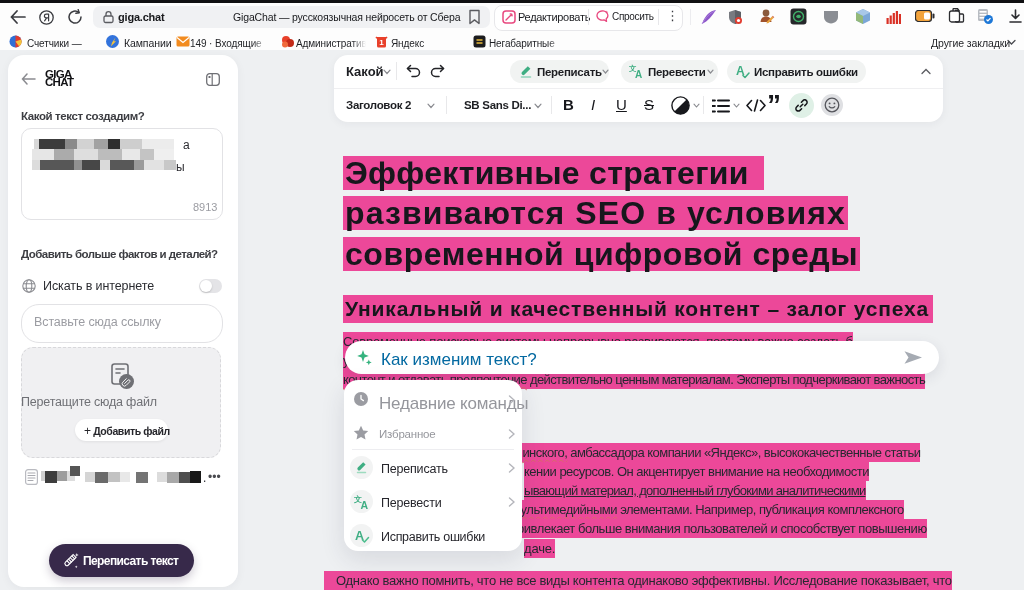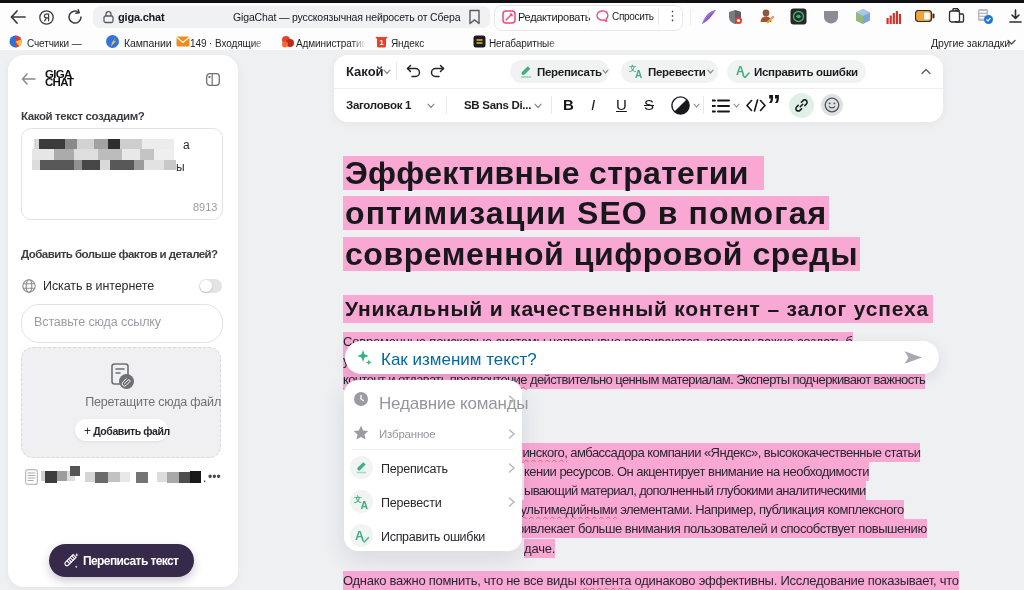--- a/index.html
+++ b/index.html
@@ -1,20 +1,20 @@
 <!DOCTYPE html>
 <html><head><meta charset="utf-8">
 <style>
 html,body{margin:0;padding:0;}
 body{font-family:"Liberation Sans",sans-serif;width:1024px;height:590px;overflow:hidden;}
 .a{position:absolute;}
 #stage{position:relative;width:1024px;height:590px;background:#fff;overflow:hidden;}
 .fade{-webkit-mask-image:linear-gradient(90deg,#000 80%,transparent 100%);mask-image:linear-gradient(90deg,#000 80%,transparent 100%);}
 .bm{font-size:10.5px;color:#1f2024;letter-spacing:-0.1px;}
-.hl{background:#f9a8d4;}
+.hl{background:#ec4899;}
 .bl{font-size:13px;color:#282831;white-space:pre;line-height:19px;display:inline-block;letter-spacing:-0.2px;}
 </style></head>
 <body>
 <div id="stage">
 
 <div class="a" style="left:0;top:0;width:1024px;height:3px;background:#101012;"></div>
 
 <div class="a" style="left:0;top:3px;width:1024px;height:29px;background:#fdfdfd;"></div>
 
 <svg class="a" style="left:10px;top:10px;" width="16" height="14" viewBox="0 0 16 14">
@@ -216,21 +216,21 @@
 <div class="a" style="left:21px;top:304px;width:200px;height:37px;background:#fff;border:1px solid #e2e2e5;border-radius:18px;"></div>
 <div class="a" style="left:34px;top:315px;font-size:12.5px;letter-spacing:-0.1px;color:#9b9ca2;">Вставьте сюда ссылку</div>
 
 <div class="a" style="left:21px;top:347px;width:200px;height:111px;background:#f0f0f2;border:1px dashed #d8d8db;border-radius:12px;box-sizing:border-box;"></div>
 <svg class="a" style="left:109px;top:363px;" width="26" height="27" viewBox="0 0 26 27">
       <rect x="3" y="1" width="16" height="20" rx="2.5" stroke="#6f7075" stroke-width="1.6" fill="none"></rect>
       <path d="M7 6 h8 M7 10 h4" stroke="#6f7075" stroke-width="1.6" stroke-linecap="round"></path>
       <circle cx="17.5" cy="18.5" r="7.5" fill="#6f7075"></circle>
       <path d="M15.5 20.5 l4.2-4.2 a1.5 1.5 0 0 1 2.1 2.1 l-4.4 4.4 a2.8 2.8 0 0 1 -4 -4 l4.2-4.2" stroke="#fff" stroke-width="1.1" fill="none" stroke-linecap="round" transform="scale(0.82) translate(3.5,4.5)"></path>
     </svg>
-<div class="a" style="left:21px;top:395px;width:200px;text-align:right;font-size:12.5px;letter-spacing:-0.2px;color:#6f7075;">Перетащите сюда файл</div>
+<div class="a" style="left:21px;top:395px;width:200px;text-align:left;font-size:12.5px;letter-spacing:-0.2px;color:#6f7075;">Перетащите сюда файл</div>
 <div class="a" style="left:75px;top:419px;width:93px;height:22px;background:#fff;border-radius:12px;box-shadow:0 1px 3px rgba(0,0,0,0.07);"></div>
 <div class="a" style="left:84px;top:424px;font-size:10.5px;letter-spacing:-0.4px;font-weight:bold;color:#26262b;"><span style="font-weight:normal;font-size:12px;">+</span> Добавить файл</div>
 
 <svg class="a" style="left:25px;top:469px;" width="13" height="16" viewBox="0 0 13 16">
       <rect x="0.6" y="0.6" width="11.8" height="14.8" rx="2.5" fill="#fff" stroke="#b9bac0" stroke-width="1.2"></rect>
       <path d="M3 4 h7 M3 6.5 h7 M3 9 h7 M3 11.5 h5" stroke="#a9aab0" stroke-width="1.1" stroke-linecap="round"></path>
     </svg>
 <div class="a" style="left:41px;top:466px;width:160px;height:20px;">
 <div class="a" style="left:0;top:5px;width:4px;height:10px;background:#cfcfcf;"></div>
 <div class="a" style="left:4px;top:5px;width:12px;height:12px;background:#3d3d3d;"></div>
@@ -255,37 +255,37 @@
       <g stroke="#fff" stroke-width="1.1" fill="none" stroke-linecap="round">
         <path d="M10.2 2.6 l2.8 2.8 L5.4 13 a2 2 0 0 1 -2.9 -2.9 Z" fill="none"></path>
         <path d="M4.2 9 l2.6 2.6 M5.8 7.4 l2.6 2.6 M7.4 5.8 l2.6 2.6 M9 4.2 l2.6 2.6"></path>
       </g>
       <path d="M13.8 1 l0.5 1.4 l1.4 0.5 l-1.4 0.5 l-0.5 1.4 l-0.5 -1.4 l-1.4 -0.5 l1.4 -0.5 Z" fill="#fff"></path>
       <path d="M13.2 13.4 l0.4 1 l1 0.4 l-1 0.4 l-0.4 1 l-0.4 -1 l-1 -0.4 l1 -0.4 Z" fill="#fff"></path>
     </svg>
 <div class="a" style="left:83px;top:553.5px;font-size:12px;letter-spacing:-0.6px;font-weight:bold;color:#fff;">Переписать текст</div>
 
 <div class="a hl" style="left:343px;top:155.9px;padding:0 6px 0 2px;font-size:32px;line-height:34px;font-weight:bold;color:#17171c;letter-spacing:0.3px;white-space:pre;">Эффективные стратегии </div>
-<div class="a hl" style="left:343px;top:196.4px;padding:0 2px;font-size:32px;line-height:34px;font-weight:bold;color:#17171c;letter-spacing:1.1px;white-space:pre;">оптимизации SEO в помогая</div>
+<div class="a hl" style="left:343px;top:196.4px;padding:0 2px;font-size:32px;line-height:34px;font-weight:bold;color:#17171c;letter-spacing:1.1px;white-space:pre;">развиваются SEO в условиях</div>
 <div class="a hl" style="left:343px;top:236.9px;padding:0 2px;font-size:32px;line-height:34px;font-weight:bold;color:#17171c;letter-spacing:0.55px;white-space:pre;">современной цифровой среды</div>
 
 <div class="a hl" style="left:343px;top:294.5px;padding:0 4px 0 2px;font-size:21px;line-height:28px;font-weight:bold;color:#17171c;letter-spacing:0.82px;white-space:pre;">Уникальный и качественный контент – залог успеха</div>
 
 <div class="a bl hl" style="left:343px;top:331.5px;">Современные поисковые системы непрерывно развиваются, поэтому важно создать б</div>
 <div class="a bl hl" style="left:343px;top:350.7px;">уникальные материалы, которые отвечают запросам аудитории и решают её задачи, помогая</div>
 <div class="a bl hl" style="left:343px;top:369.9px;letter-spacing:-0.6px;"><span style="text-decoration:underline;text-decoration-style:wavy;text-decoration-color:#d96a6a;text-decoration-thickness:1px;text-underline-offset:2px;">контент и отдавать предпочтение</span> действительно ценным материалам. Эксперты подчеркивают важность</div>
 
 <div class="a bl hl" style="left:514px;top:442.6px;letter-spacing:-0.55px;"><span style="text-decoration:underline;text-decoration-style:wavy;text-decoration-color:#d96a6a;text-decoration-thickness:1px;text-underline-offset:2px;">минского,</span> амбассадора компании «Яндекс», высококачественные статьи</div>
 <div class="a bl hl" style="left:524px;top:461.8px;letter-spacing:-0.5px;">кении ресурсов. Он акцентирует внимание на необходимости</div>
-<div class="a bl hl" style="left:524px;top:481px;letter-spacing:-0.68px;">ывающий материал, дополненный глубокими аналитическими</div>
+<div class="a bl hl" style="left:524px;top:481px;letter-spacing:-0.68px;text-decoration:underline;">ывающий материал, дополненный глубокими аналитическими</div>
 <div class="a bl hl" style="left:512px;top:500.2px;letter-spacing:-0.5px;"><span style="text-decoration:underline;text-decoration-style:wavy;text-decoration-color:#d96a6a;text-decoration-thickness:1px;text-underline-offset:2px;">мультимедийными</span> элементами. Например, публикация комплексного</div>
 <div class="a bl hl" style="left:517px;top:519.4px;letter-spacing:-0.45px;">ривлекает больше внимания пользователей и способствует повышению</div>
 <div class="a bl hl" style="left:524px;top:538.6px;">даче.</div>
 
-<div class="a bl hl" style="left:343px;top:571.4px;letter-spacing:-0.27px;">Однако важно помнить, что не все виды <span style="text-decoration:underline;text-decoration-style:wavy;text-decoration-color:#d96a6a;text-decoration-thickness:1px;text-underline-offset:2px;">контента</span> одинаково эффективны. Исследование показывает, что</div>
+<div class="a bl hl" style="left:324px;top:571.4px;letter-spacing:-0.27px;padding-left:12px;">Однако важно помнить, что не все виды <span style="text-decoration:underline;text-decoration-style:wavy;text-decoration-color:#d96a6a;text-decoration-thickness:1px;text-underline-offset:2px;">контента</span> одинаково эффективны. Исследование показывает, что</div>
 
 <div class="a" style="left:334px;top:55px;width:609px;height:67px;background:#fff;border-radius:14px;box-shadow:0 2px 8px rgba(40,40,60,0.05);"></div>
 <div class="a" style="left:334px;top:88px;width:609px;height:1px;background:#efeff1;"></div>
 
 <div class="a" style="left:346px;top:64px;font-size:13px;font-weight:bold;color:#1d1e22;">Какой</div>
 <svg class="a" style="left:383px;top:69px;" width="8" height="6" viewBox="0 0 8 6">
       <path d="M1 1.2 L4 4.5 L7 1.2" stroke="#8a8b90" stroke-width="1.2" fill="none" stroke-linecap="round"></path>
     </svg>
 <div class="a" style="left:396px;top:62px;width:1px;height:18px;background:#e8e8ea;"></div>
 <svg class="a" style="left:406px;top:64px;" width="15" height="14" viewBox="0 0 15 14">
@@ -318,21 +318,21 @@
 <div class="a" style="left:727px;top:60px;width:139px;height:23px;background:#f1f3f2;border-radius:12px;"></div>
 <svg class="a" style="left:735px;top:64px;" width="15" height="15" viewBox="0 0 15 15">
       <text x="1" y="11" font-size="12" fill="#3fae83" font-family="Liberation Sans" font-weight="bold">A</text>
       <path d="M8 11.5 l2 2 l4-4.5" stroke="#3fae83" stroke-width="1.5" fill="none" stroke-linecap="round" stroke-linejoin="round"></path>
     </svg>
 <div class="a" style="left:754px;top:65.5px;font-size:11.5px;font-weight:bold;color:#1d1e22;letter-spacing:-0.3px;">Исправить ошибки</div>
 <svg class="a" style="left:921px;top:68px;" width="10" height="7" viewBox="0 0 10 7">
       <path d="M1 5.5 L5 1.5 L9 5.5" stroke="#5a5b60" stroke-width="1.3" fill="none" stroke-linecap="round"></path>
     </svg>
 
-<div class="a" style="left:346px;top:98.5px;font-size:11.5px;letter-spacing:-0.3px;font-weight:bold;color:#1d1e22;">Заголовок 1</div>
+<div class="a" style="left:346px;top:98.5px;font-size:11.5px;letter-spacing:-0.3px;font-weight:bold;color:#1d1e22;">Заголовок 2</div>
 <svg class="a" style="left:427px;top:103px;" width="8" height="6" viewBox="0 0 8 6">
       <path d="M1 1.2 L4 4.5 L7 1.2" stroke="#8a8b90" stroke-width="1.2" fill="none" stroke-linecap="round"></path>
     </svg>
 <div class="a" style="left:446px;top:96px;width:1px;height:18px;background:#e8e8ea;"></div>
 <div class="a" style="left:464px;top:98.5px;font-size:11.5px;letter-spacing:-0.3px;font-weight:bold;color:#1d1e22;">SB Sans Di...</div>
 <svg class="a" style="left:534px;top:103px;" width="8" height="6" viewBox="0 0 8 6">
       <path d="M1 1.2 L4 4.5 L7 1.2" stroke="#8a8b90" stroke-width="1.2" fill="none" stroke-linecap="round"></path>
     </svg>
 <div class="a" style="left:551px;top:96px;width:1px;height:18px;background:#e8e8ea;"></div>
 <div class="a" style="left:563px;top:96px;font-size:15px;font-weight:bold;color:#17181c;">B</div>

